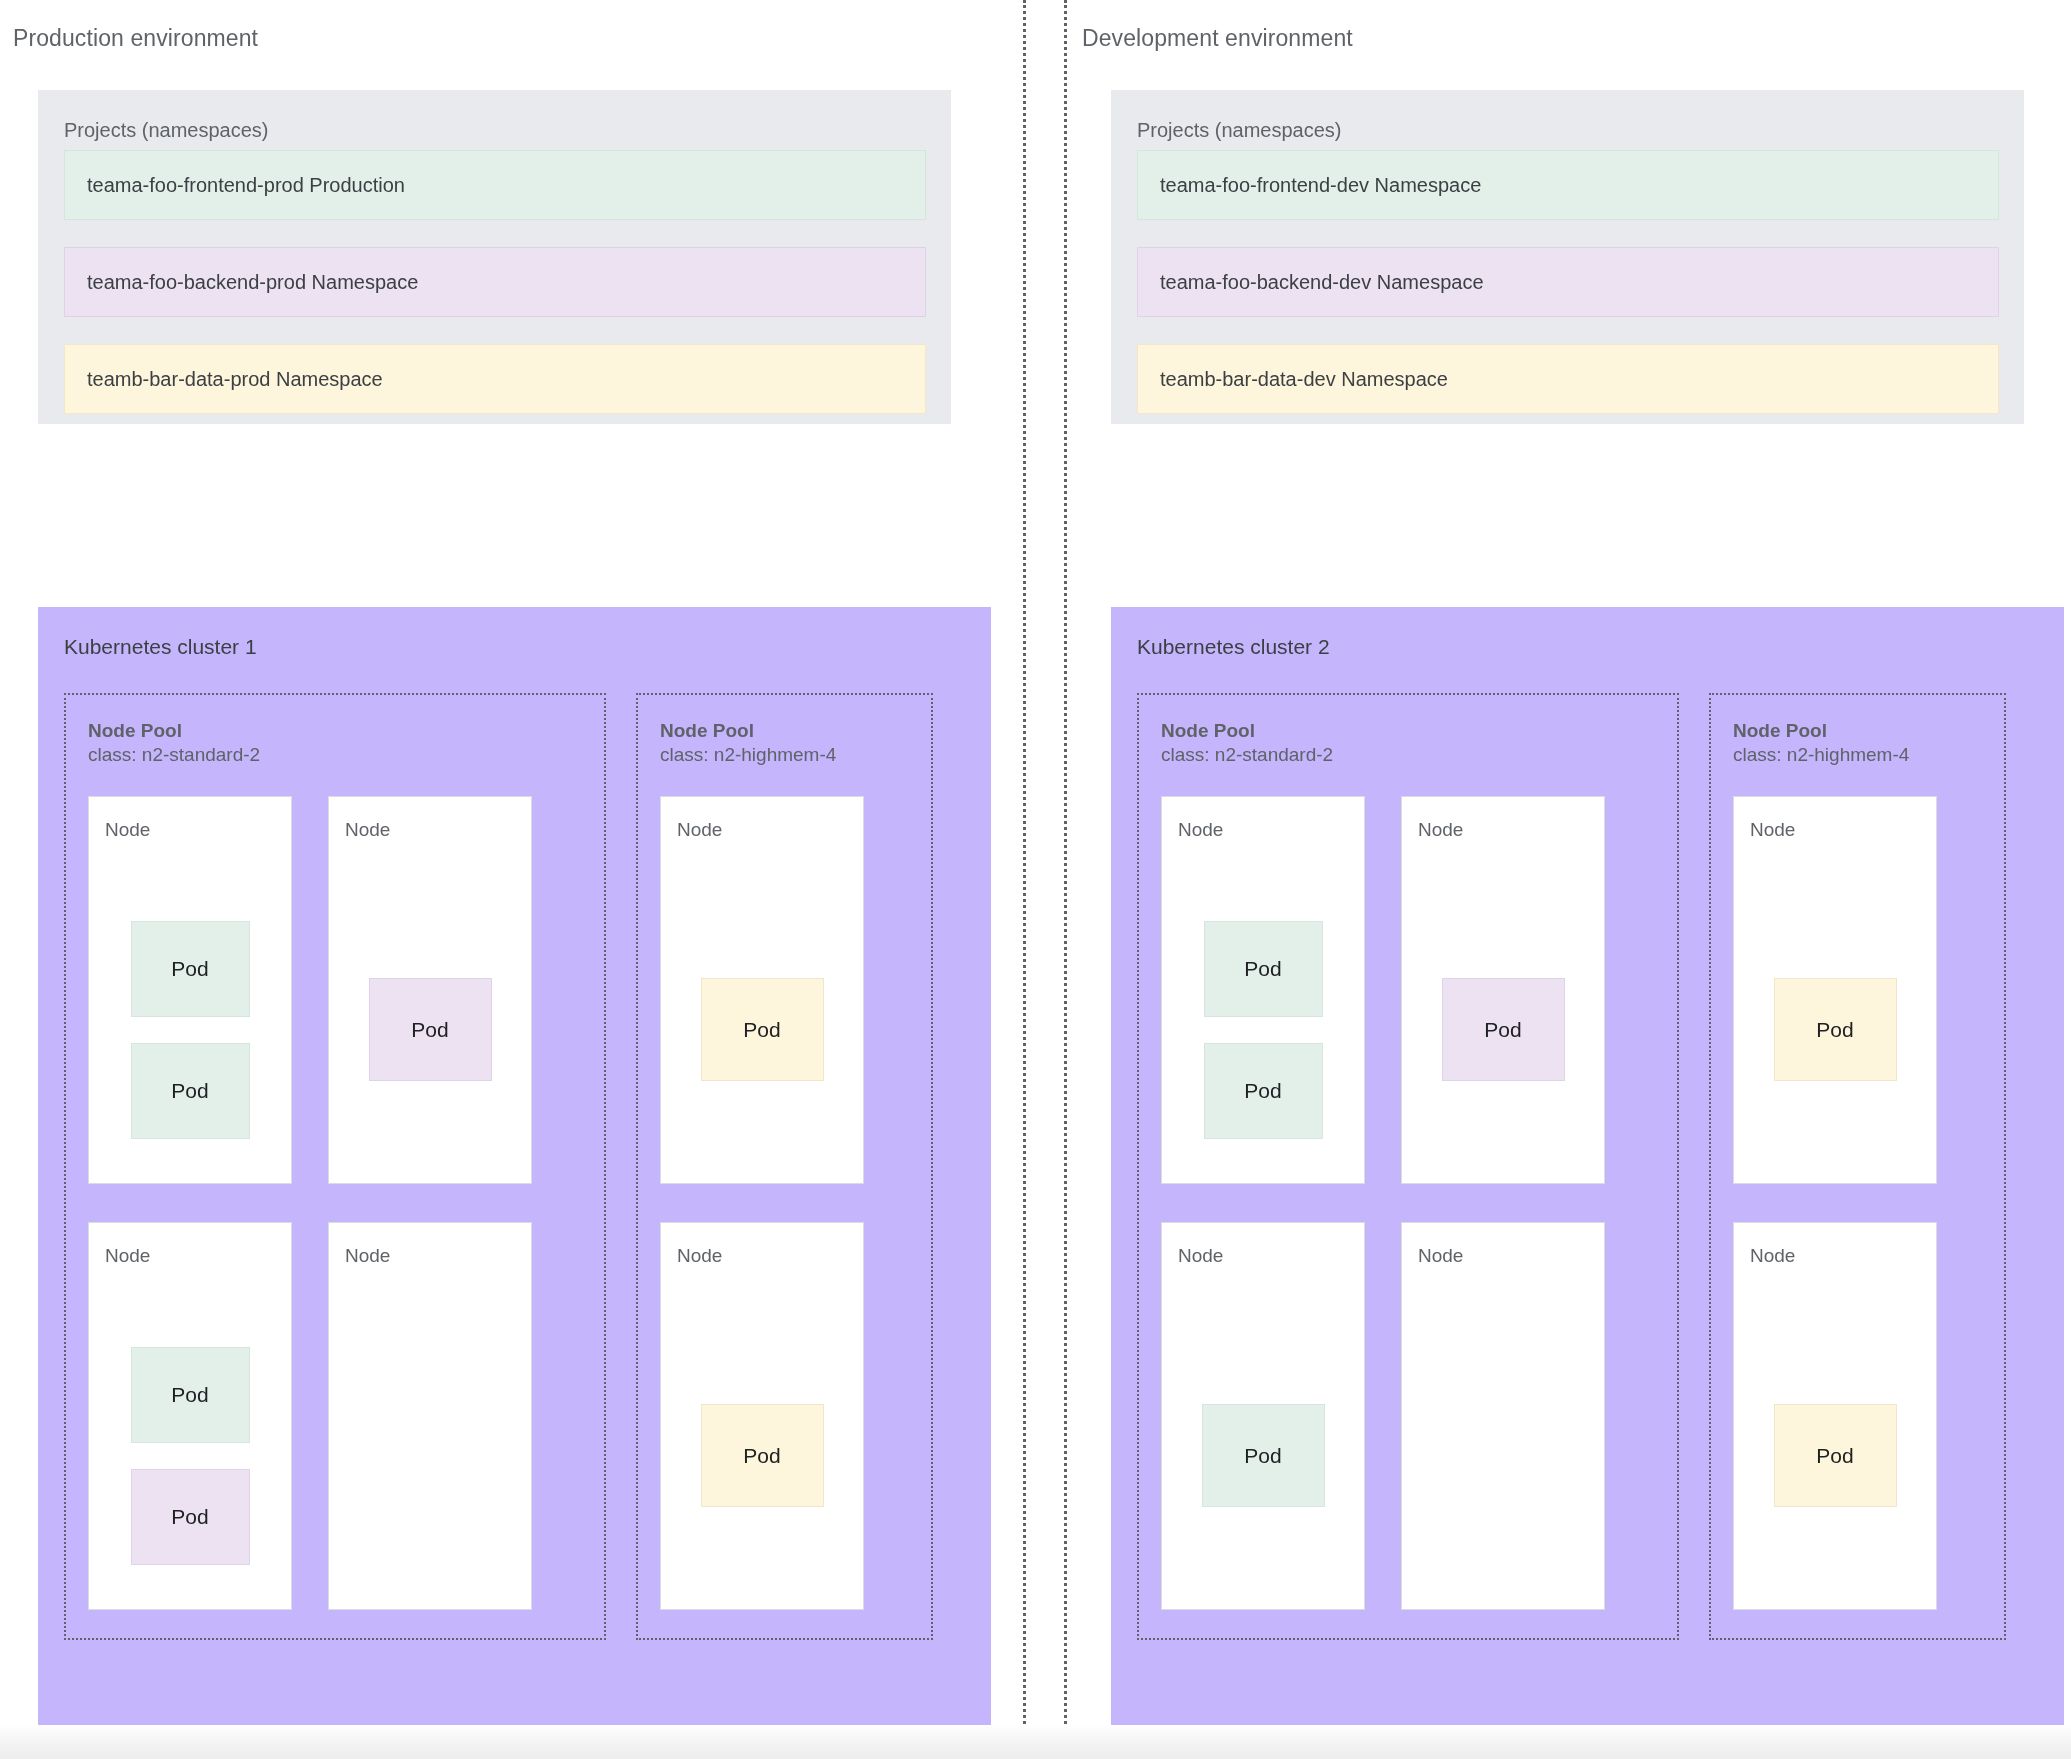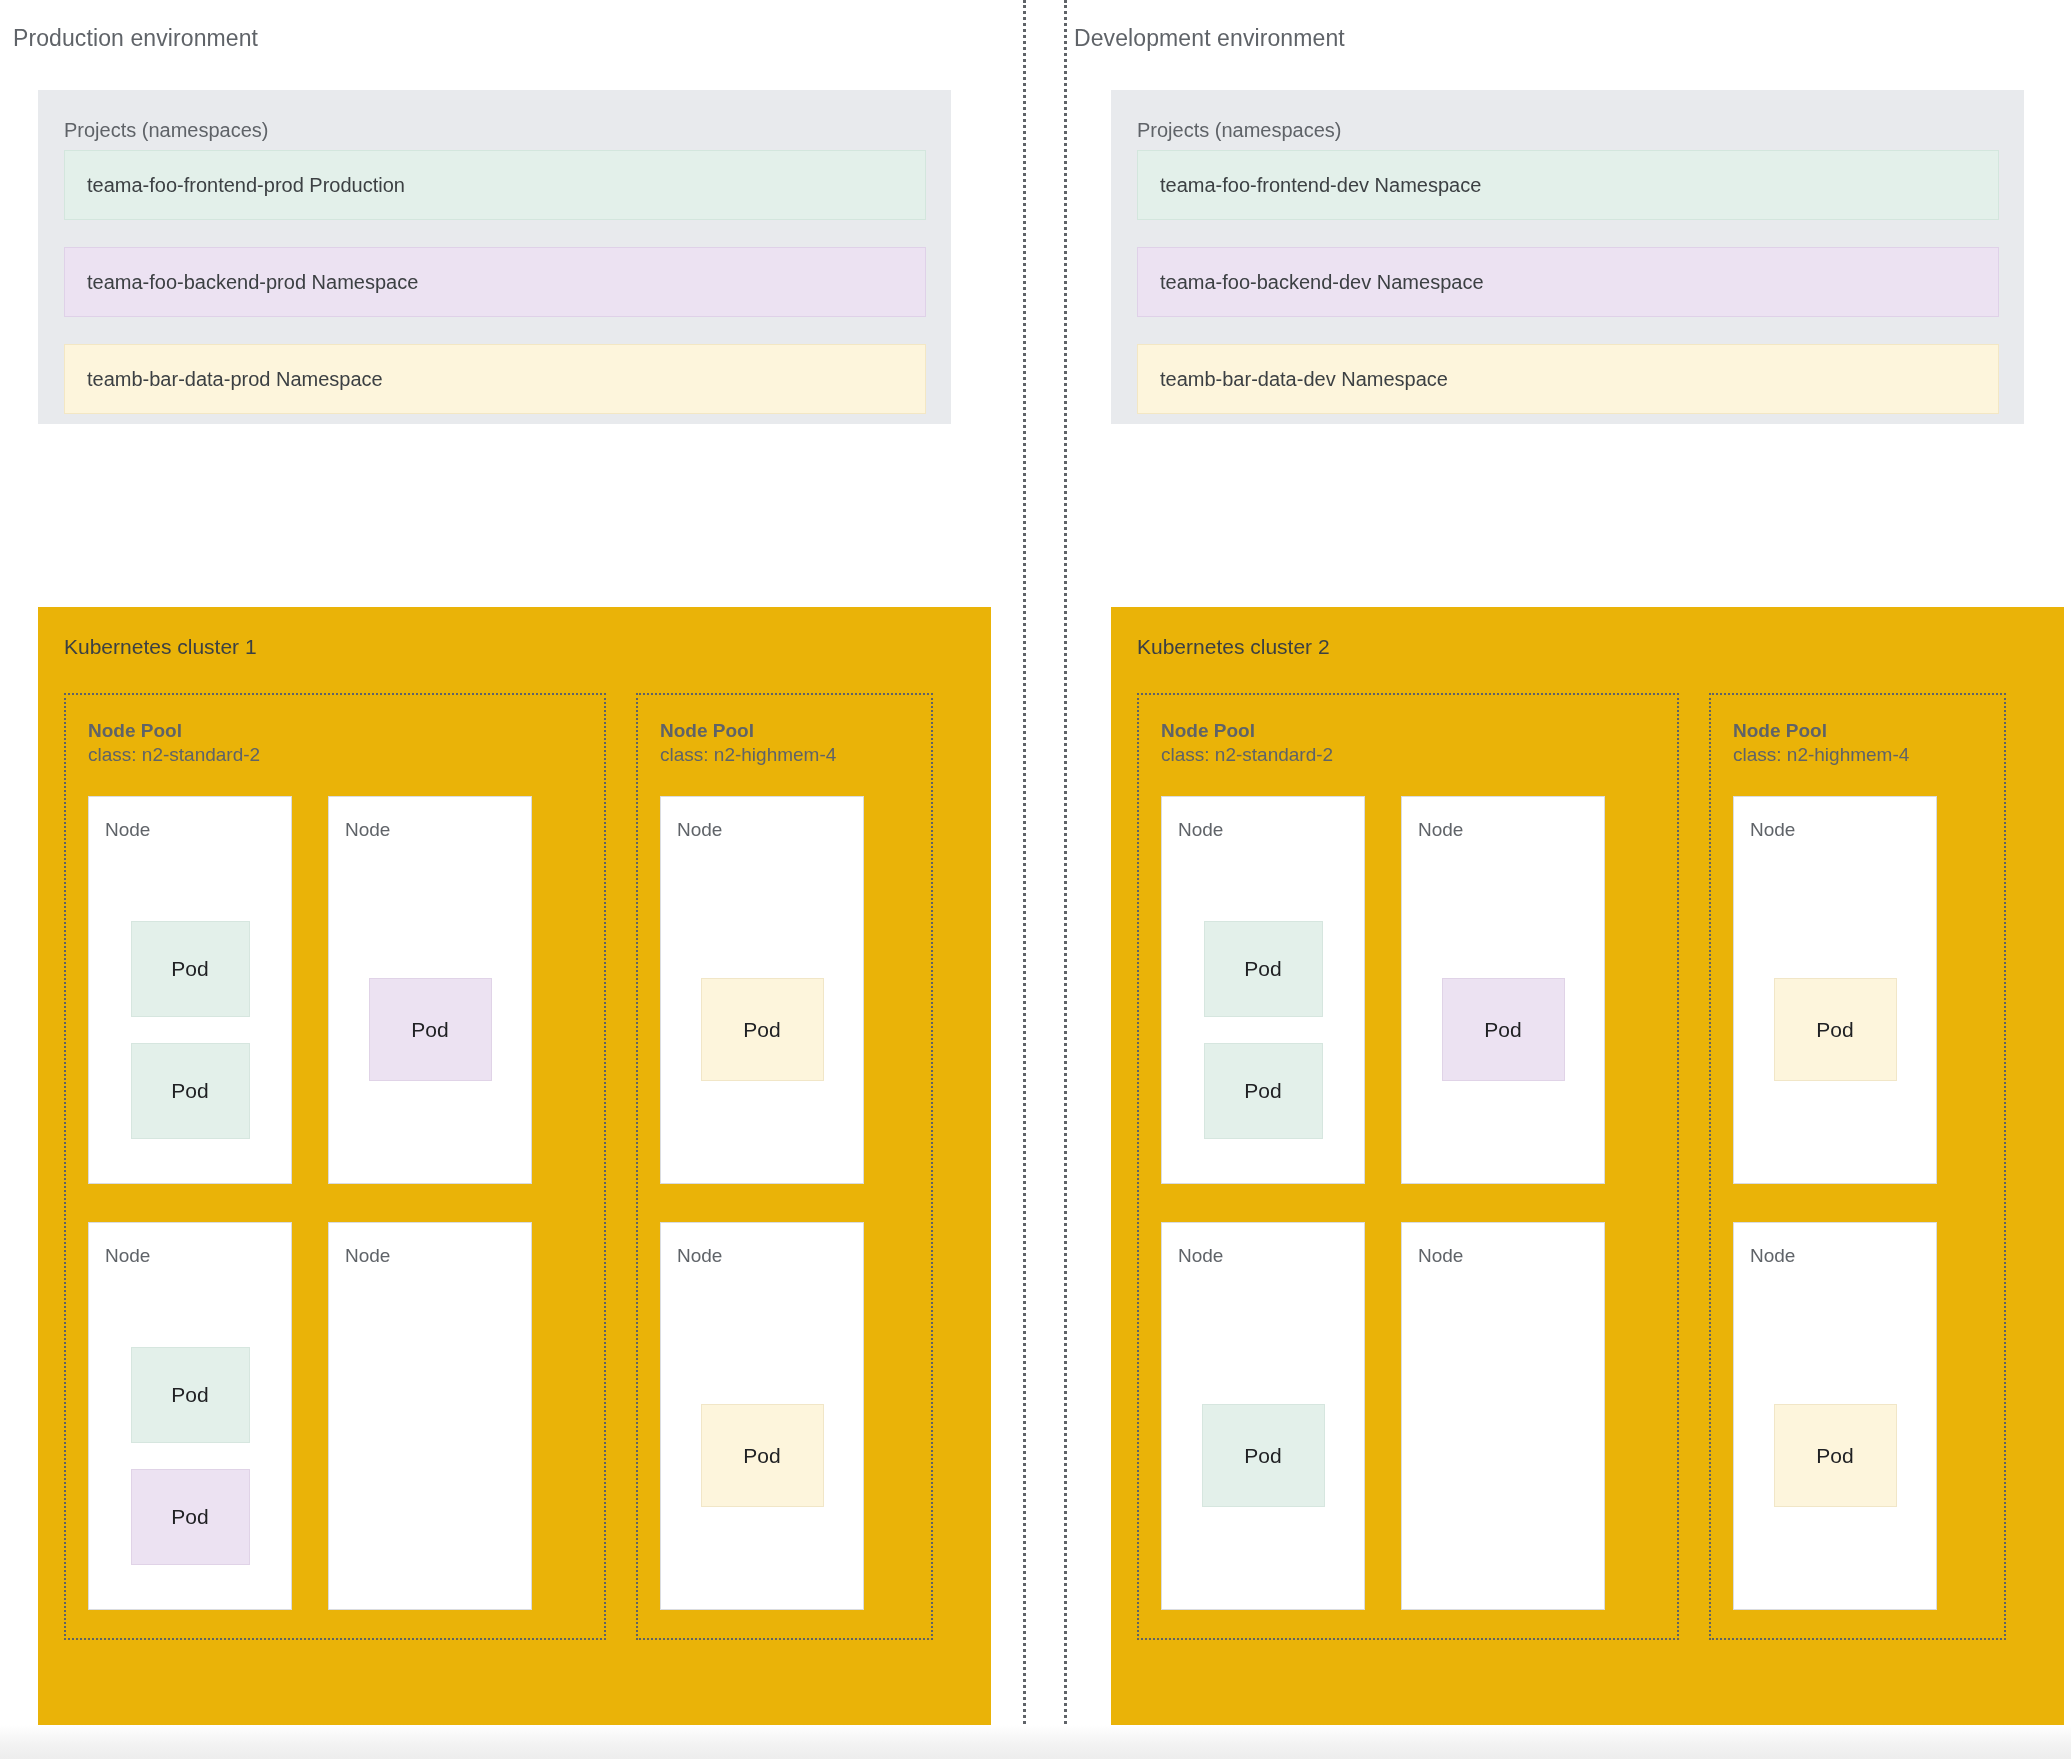--- a/index.html
+++ b/index.html
@@ -57,21 +57,21 @@
   .env-title {
     position: absolute;
     top: 25px;
     font-size: 23px;
     line-height: 26px;
     color: #5f6368;
     letter-spacing: 0.1px;
     white-space: nowrap;
   }
   .env.prod .env-title { left: 13px; }
-  .env.dev  .env-title { left: 10px; }
+  .env.dev  .env-title { left: 18px; }
 
   
   .projects-panel {
     position: absolute;
     top: 90px;
     width: 913px;
     height: 334px;
     background: #e8eaed;
   }
   .env.prod .projects-panel { left: 38px; }
@@ -110,21 +110,21 @@
   .ns-green  { background: #e3f0ea; border-color: #d3e6dd; }
   .ns-purple { background: #ece2f2; border-color: #dfd1e8; }
   .ns-yellow { background: #fdf5dc; border-color: #f3e7c4; }
 
   
   .cluster-panel {
     position: absolute;
     top: 607px;
     width: 953px;
     height: 1129px;
-    background: #eab308;
+    background: #c4b5fd;
   }
   .env.prod .cluster-panel { left: 38px; }
   .env.dev  .cluster-panel { left: 47px; }
 
   .cluster-title {
     position: absolute;
     left: 26px;
     top: 27px;
     font-size: 21px;
     line-height: 25px;

